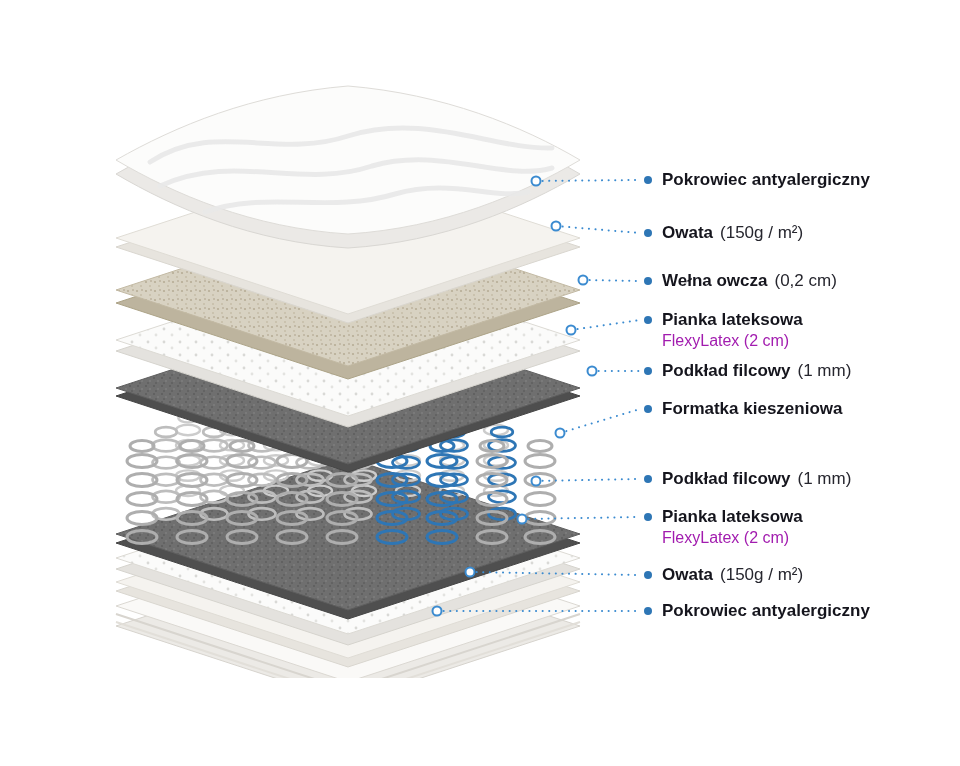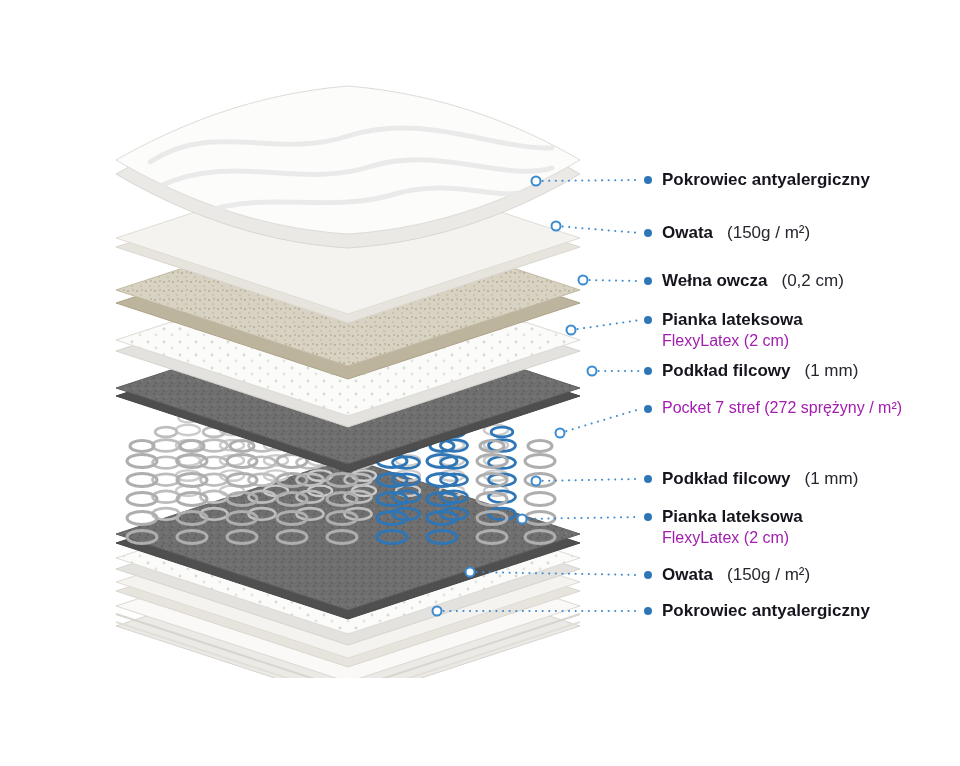--- a/index.html
+++ b/index.html
@@ -4,21 +4,21 @@
 <style>
   html,body{margin:0;padding:0;background:#ffffff;}
   .stage{
     position:relative;width:960px;height:678px;background:#ffffff;
     overflow:hidden;font-family:"Liberation Sans",sans-serif;
   }
   svg.art{position:absolute;left:0;top:0;}
   .label{position:absolute;left:662px;color:#15151d;}
   .l1{font-size:17px;line-height:22px;white-space:nowrap;}
   .name{font-weight:700;}
-  .detail{font-weight:400;color:#26262e;margin-left:14px;}
+  .detail{font-weight:400;color:#26262e;margin-left:7px;}
   .detail:empty{display:none;}
   .l2{font-size:16px;line-height:20px;color:#a21caf;white-space:nowrap;}
   .l2:empty{display:none;}
 </style>
 </head>
 <body>
 
 <div class="stage">
 
   <svg class="art" width="960" height="766" viewBox="0 0 960 766">
@@ -197,21 +197,21 @@
     <div class="l1"><span class="name">Pianka lateksowa</span></div>
     <div class="l2">FlexyLatex (2 cm)</div>
   </div>
 
   <div class="label" style="top:360px">
     <div class="l1"><span class="name">Podkład filcowy</span><span class="detail">(1 mm)</span></div>
 
   </div>
 
   <div class="label" style="top:398px">
-    <div class="l2">Pocket 7 stref (272 sprężyny / m²)</div>
+    <div class="l1"><span class="name">Formatka kieszeniowa</span></div>
   </div>
 
   <div class="label" style="top:468px">
     <div class="l1"><span class="name">Podkład filcowy</span><span class="detail">(1 mm)</span></div>
 
   </div>
 
   <div class="label" style="top:506px">
     <div class="l1"><span class="name">Pianka lateksowa</span></div>
     <div class="l2">FlexyLatex (2 cm)</div>

